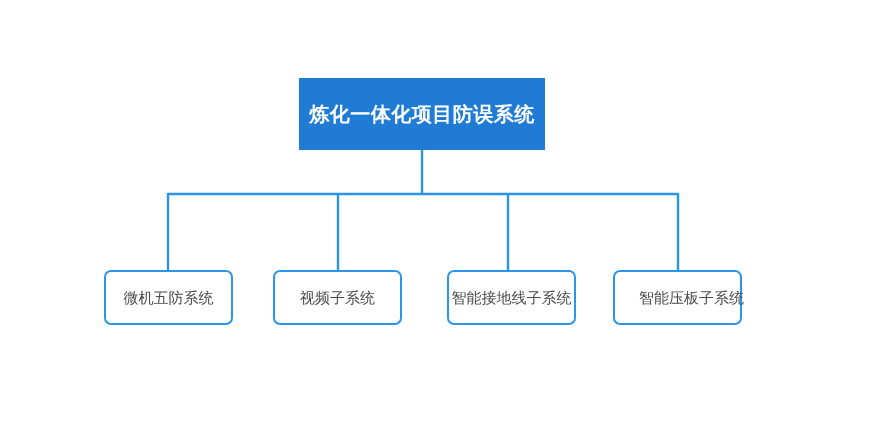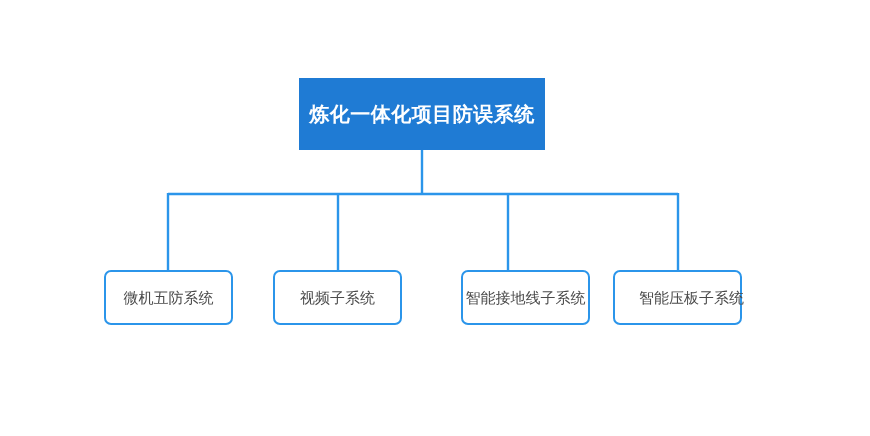--- a/index.html
+++ b/index.html
@@ -71,21 +71,21 @@
   .child-node-label {
     color: #4a4a4a;
     font-size: 15px;
     font-weight: normal;
     line-height: 1.2;
     white-space: nowrap;
   }
 
   .child-node.n0 { left: 104px; }
   .child-node.n1 { left: 273px; text-align: right; }
-  .child-node.n2 { left: 461px; }
+  .child-node.n2 { left: 447px; }
   .child-node.n3 { left: 613px; padding-left: 28px; }
 </style>
 </head>
 <body>
 
 <div id="diagram">
 
   <svg class="connector-layer" viewBox="0 0 870 436" width="870" height="436" xmlns="http://www.w3.org/2000/svg">
     <g fill="none" stroke="#2b95ea" stroke-width="2.4" stroke-linecap="butt">
       <path d="M 422 150 L 422 194"></path>

